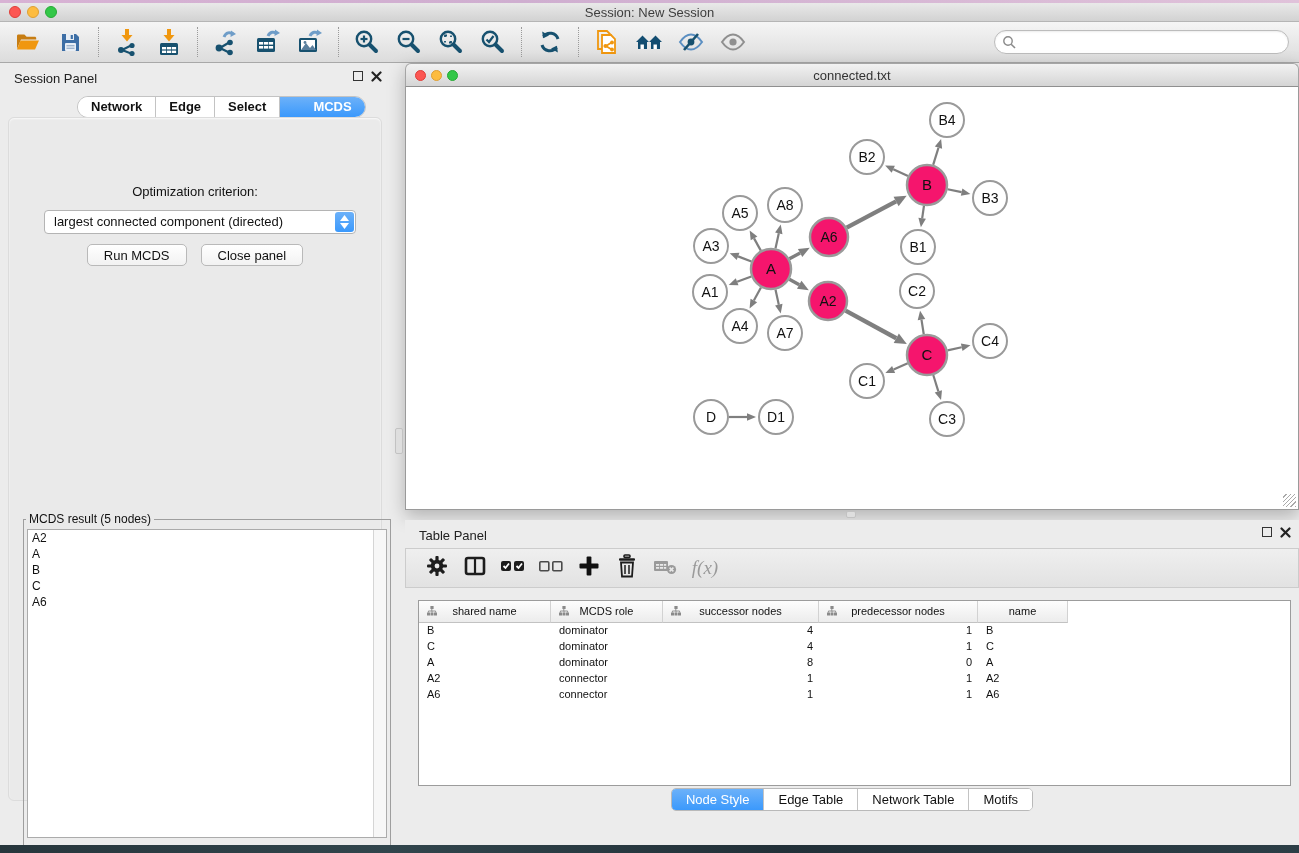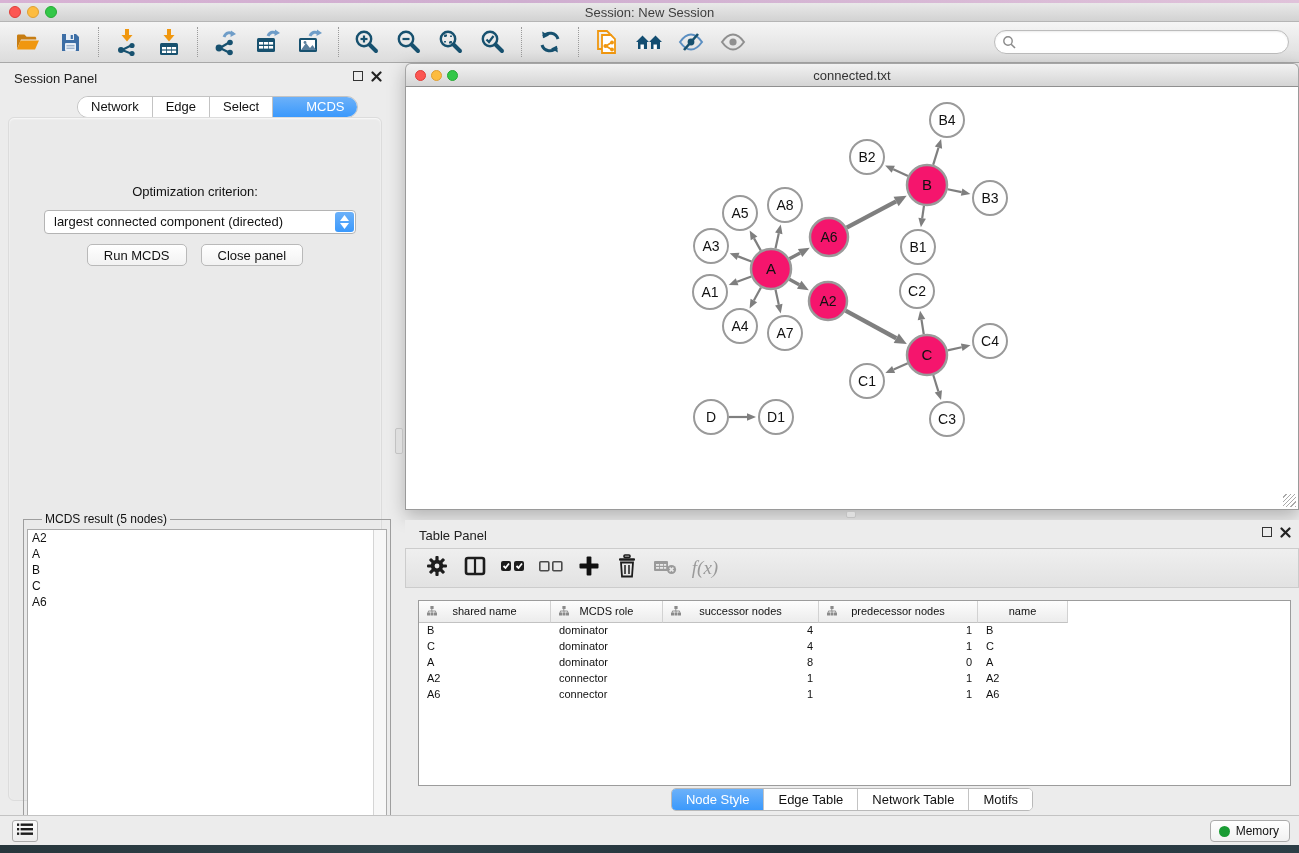--- a/index.html
+++ b/index.html
@@ -36,21 +36,21 @@
 
   
   .control-panel { position:absolute; left:0; top:63px; width:390px; height:752px; background:#ececec; }
   .panel-head { position:relative; height:30px; }
   .panel-title { position:absolute; left:14px; top:8px; font-size:13px; color:#222; }
   .panel-btns { position:absolute; right:8px; top:8px; display:flex; gap:8px; }
   .float-icon { width:10px; height:10px; border:1.5px solid #333; display:inline-block; }
   .close-icon svg { display:block; }
 
   .cp-tabs { position:absolute; left:77px; top:33px; display:flex; height:22px;
-    border:1px solid #c3c3c3; border-radius:11px; overflow:hidden; background:#fff; }
+    border:1px solid #c3c3c3; border-radius:11px; overflow:hidden; background:#fff;font-weight:bold; }
   .cp-tab { padding:0 13px; font-size:13px; line-height:20px; color:#111; background:#fff;
     border-right:1px solid #c3c3c3; cursor:default; }
   .cp-tab:last-child { border-right:none;padding-left:33px; }
   .cp-tab.active { background:linear-gradient(#6cb1f9, var(--accent,#3b99fc)); color:#fff; }
 
   .cp-body { position:absolute; left:8px; top:54px; width:374px; height:684px;
     background:#eaeaea; border:1px solid #dcdcdc; border-radius:6px;
     box-shadow:inset 0 1px 2px rgba(255,255,255,.8); }
   .opt-label { position:absolute; left:0; width:100%; top:66px; text-align:center; font-size:13px; color:#111; }
   .dropdown { position:absolute; left:35px; top:92px; width:312px; height:24px; background:#fff;
@@ -59,21 +59,21 @@
   .dd-stepper { position:absolute; right:1px; top:1px; width:19px; height:20px; border-radius:3px;
     background:linear-gradient(#6cb1f9, var(--accent,#3b99fc)); display:flex; flex-direction:column;
     align-items:center; justify-content:center; gap:2px; }
   .cp-buttons { position:absolute; left:0; top:126px; width:100%; display:flex; justify-content:center; gap:14px; }
   .mac-btn { height:22px; padding:0 16px; background:linear-gradient(#ffffff,#f2f2f2);
     border:1px solid #b9b9b9; border-radius:5px; font-size:13px; color:#111;
     font-family:"Liberation Sans",sans-serif; cursor:default; }
 
   .result-box { position:absolute; left:14px; top:394px; width:368px; height:336px;
     border:1px solid #9e9e9e; padding:0; background:transparent; }
-  .result-box legend { font-size:12px; color:#111; margin-left:18px; padding:0 3px; }
+  .result-box legend { font-size:12px; color:#111; margin-left:2px; padding:0 3px; }
   .result-list { position:absolute; left:3px; top:3px; right:3px; bottom:3px; background:#fff;
     border:1px solid #ababab; overflow:hidden; }
   .result-item { font-size:12px; color:#111; padding:2px 0 1px 4px; line-height:13px; }
   .result-scroll { position:absolute; right:0; top:0; width:13px; height:100%;
     background:#f7f7f7; border-left:1px solid #d5d5d5; }
 
   
   .net-window { position:absolute; left:405px; top:63px; width:894px; height:447px;
     border-radius:6px 6px 0 0; box-shadow:0 6px 18px rgba(0,0,0,.25); }
   .net-titlebar { position:relative; height:24px; border:1px solid #a5a5a5; border-bottom:1px solid #8f8f8f;
@@ -741,34 +741,16 @@
     <div class="tp-tabs">
       <div class="tp-tabwrap">
           <span class="tp-tab active">Node Style</span>
           <span class="tp-tab">Edge Table</span>
           <span class="tp-tab">Network Table</span>
           <span class="tp-tab">Motifs</span>
         </div>
     </div>
   </div>
 
-  <div class="statusbar">
-    <div class="sb-listbtn">
-      <span><svg width="16" height="13" viewBox="0 0 16 13">
-            <g fill="#1d1d1d">
-              <rect x="0" y="0.5" width="2.2" height="2.4"></rect>
-              <rect x="3.6" y="0.5" width="12.4" height="2.4"></rect>
-              <rect x="0" y="5" width="2.2" height="2.4"></rect>
-              <rect x="3.6" y="5" width="12.4" height="2.4"></rect>
-              <rect x="0" y="9.5" width="2.2" height="2.4"></rect>
-              <rect x="3.6" y="9.5" width="12.4" height="2.4"></rect>
-            </g>
-          </svg></span>
-    </div>
-    <div class="memory-btn">
-      <span class="memory-dot" style="background: rgb(26, 156, 52);"></span>
-      <span>Memory</span>
-    </div>
-  </div>
 
   <div class="desktop-bottom"></div>
 
 </div>
 
 </body></html>

